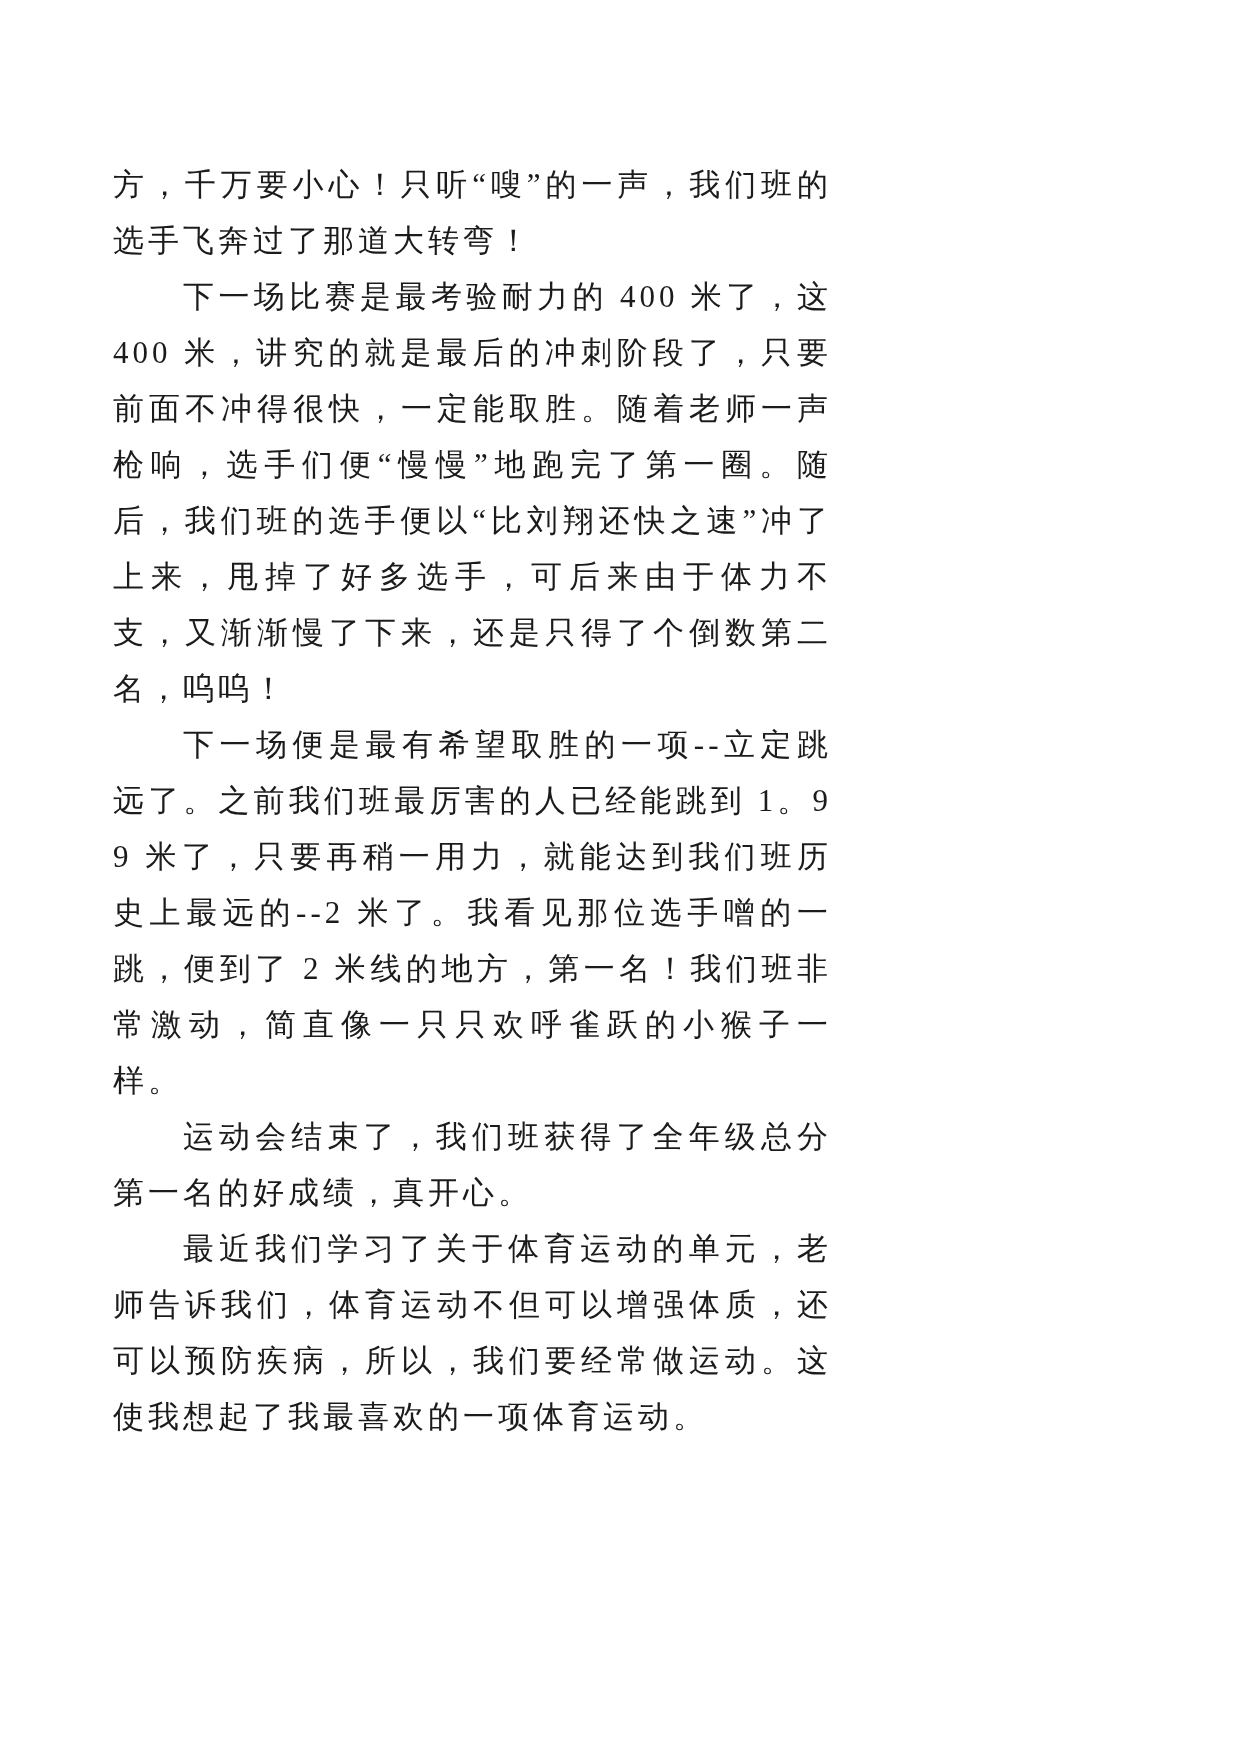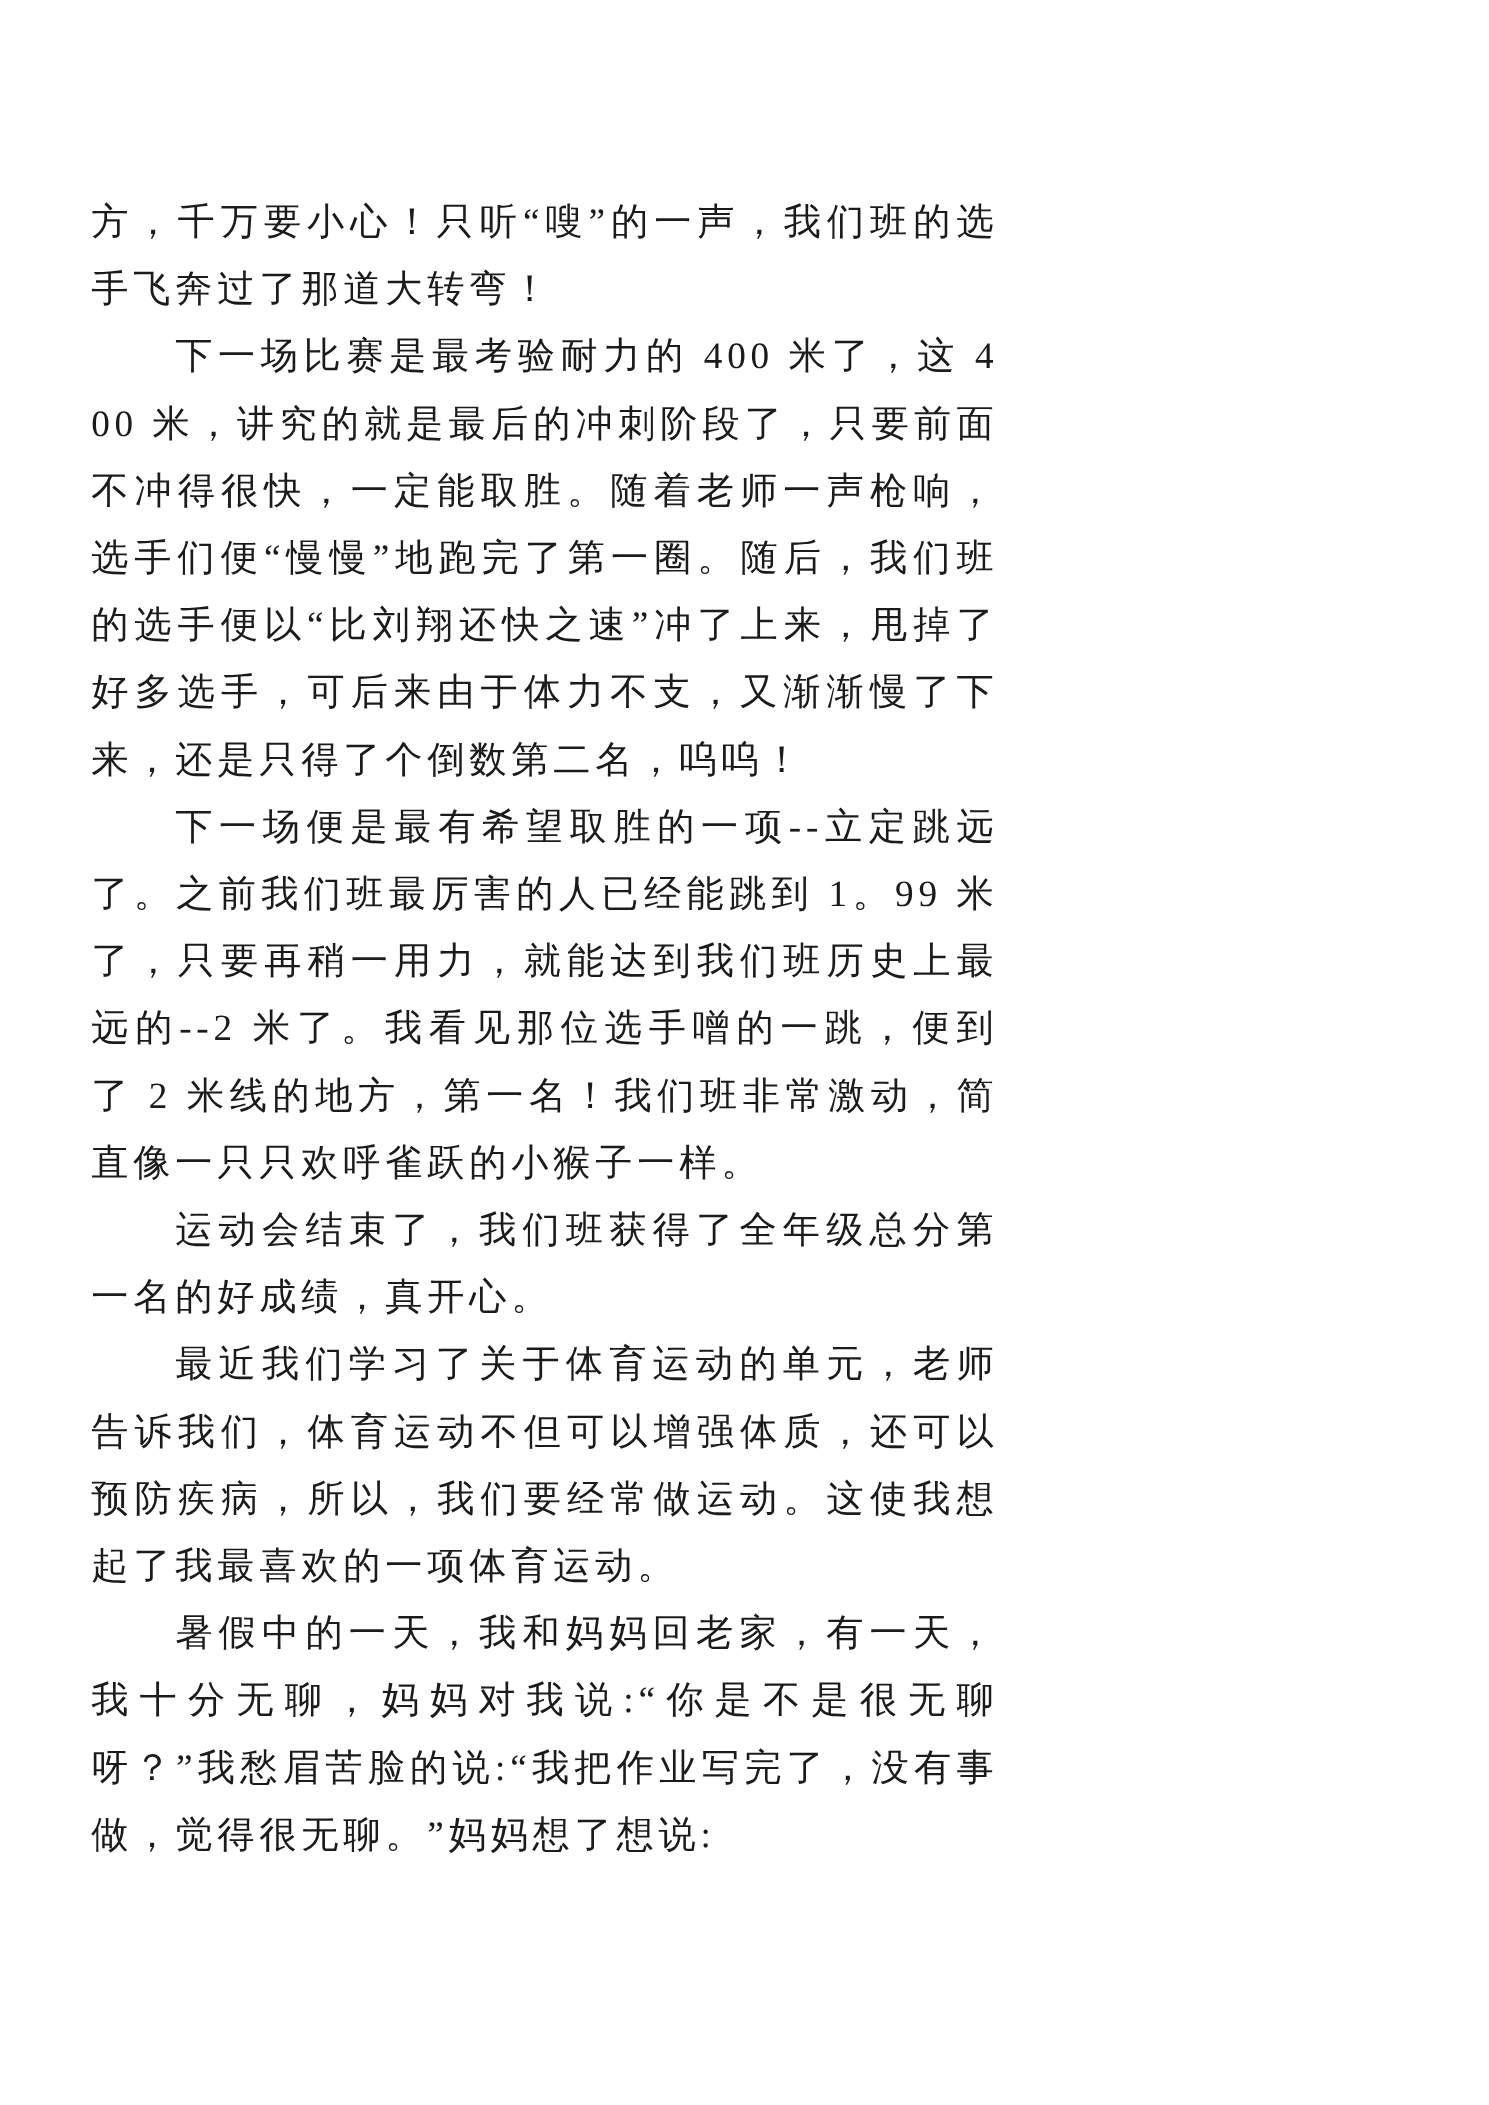--- a/index.html
+++ b/index.html
@@ -6,21 +6,21 @@
     margin: 0;
     padding: 0;
     background: #ffffff;
   }
   .page {
     position: relative;
     width: 1023px;
     height: 1754px;
     background: #ffffff;
     box-sizing: border-box;
-    padding: 157px 191px 0 76px;
+    padding: 157px 191px 0 113px;
     overflow: hidden;
   }
   .para {
     margin: 0;
     font-family: "Liberation Serif", "DejaVu Serif", serif;
     font-size: 31px;
     line-height: 56px;
     letter-spacing: 4px;
     color: #1b1b1b;
     text-align: justify;
@@ -38,14 +38,13 @@
 </style>
 </head>
 <body>
 
 <div class="page">
   <p class="para no-indent">方，千万要小心！只听“嗖”的一声，我们班的选手飞奔过了那道大转弯！</p>
   <p class="para">下一场比赛是最考验耐力的 400 米了，这 400 米，讲究的就是最后的冲刺阶段了，只要前面不冲得很快，一定能取胜。随着老师一声枪响，选手们便“慢慢”地跑完了第一圈。随后，我们班的选手便以“比刘翔还快之速”冲了上来，甩掉了好多选手，可后来由于体力不支，又渐渐慢了下来，还是只得了个倒数第二名，呜呜！</p>
   <p class="para">下一场便是最有希望取胜的一项--立定跳远了。之前我们班最厉害的人已经能跳到 1。99 米了，只要再稍一用力，就能达到我们班历史上最远的--2 米了。我看见那位选手噌的一跳，便到了 2 米线的地方，第一名！我们班非常激动，简直像一只只欢呼雀跃的小猴子一样。</p>
   <p class="para">运动会结束了，我们班获得了全年级总分第一名的好成绩，真开心。</p>
   <p class="para">最近我们学习了关于体育运动的单元，老师告诉我们，体育运动不但可以增强体质，还可以预防疾病，所以，我们要经常做运动。这使我想起了我最喜欢的一项体育运动。</p>
-  <p class="para">暑假中的一天，我和妈妈回老家，有一天，我十分无聊，妈妈对我说:“你是不是很无聊呀？”我愁眉苦脸的说:“我把作业写完了，没有事做，觉得很无聊。”妈妈想了想说:</p>
 </div>
 
 </body></html>

